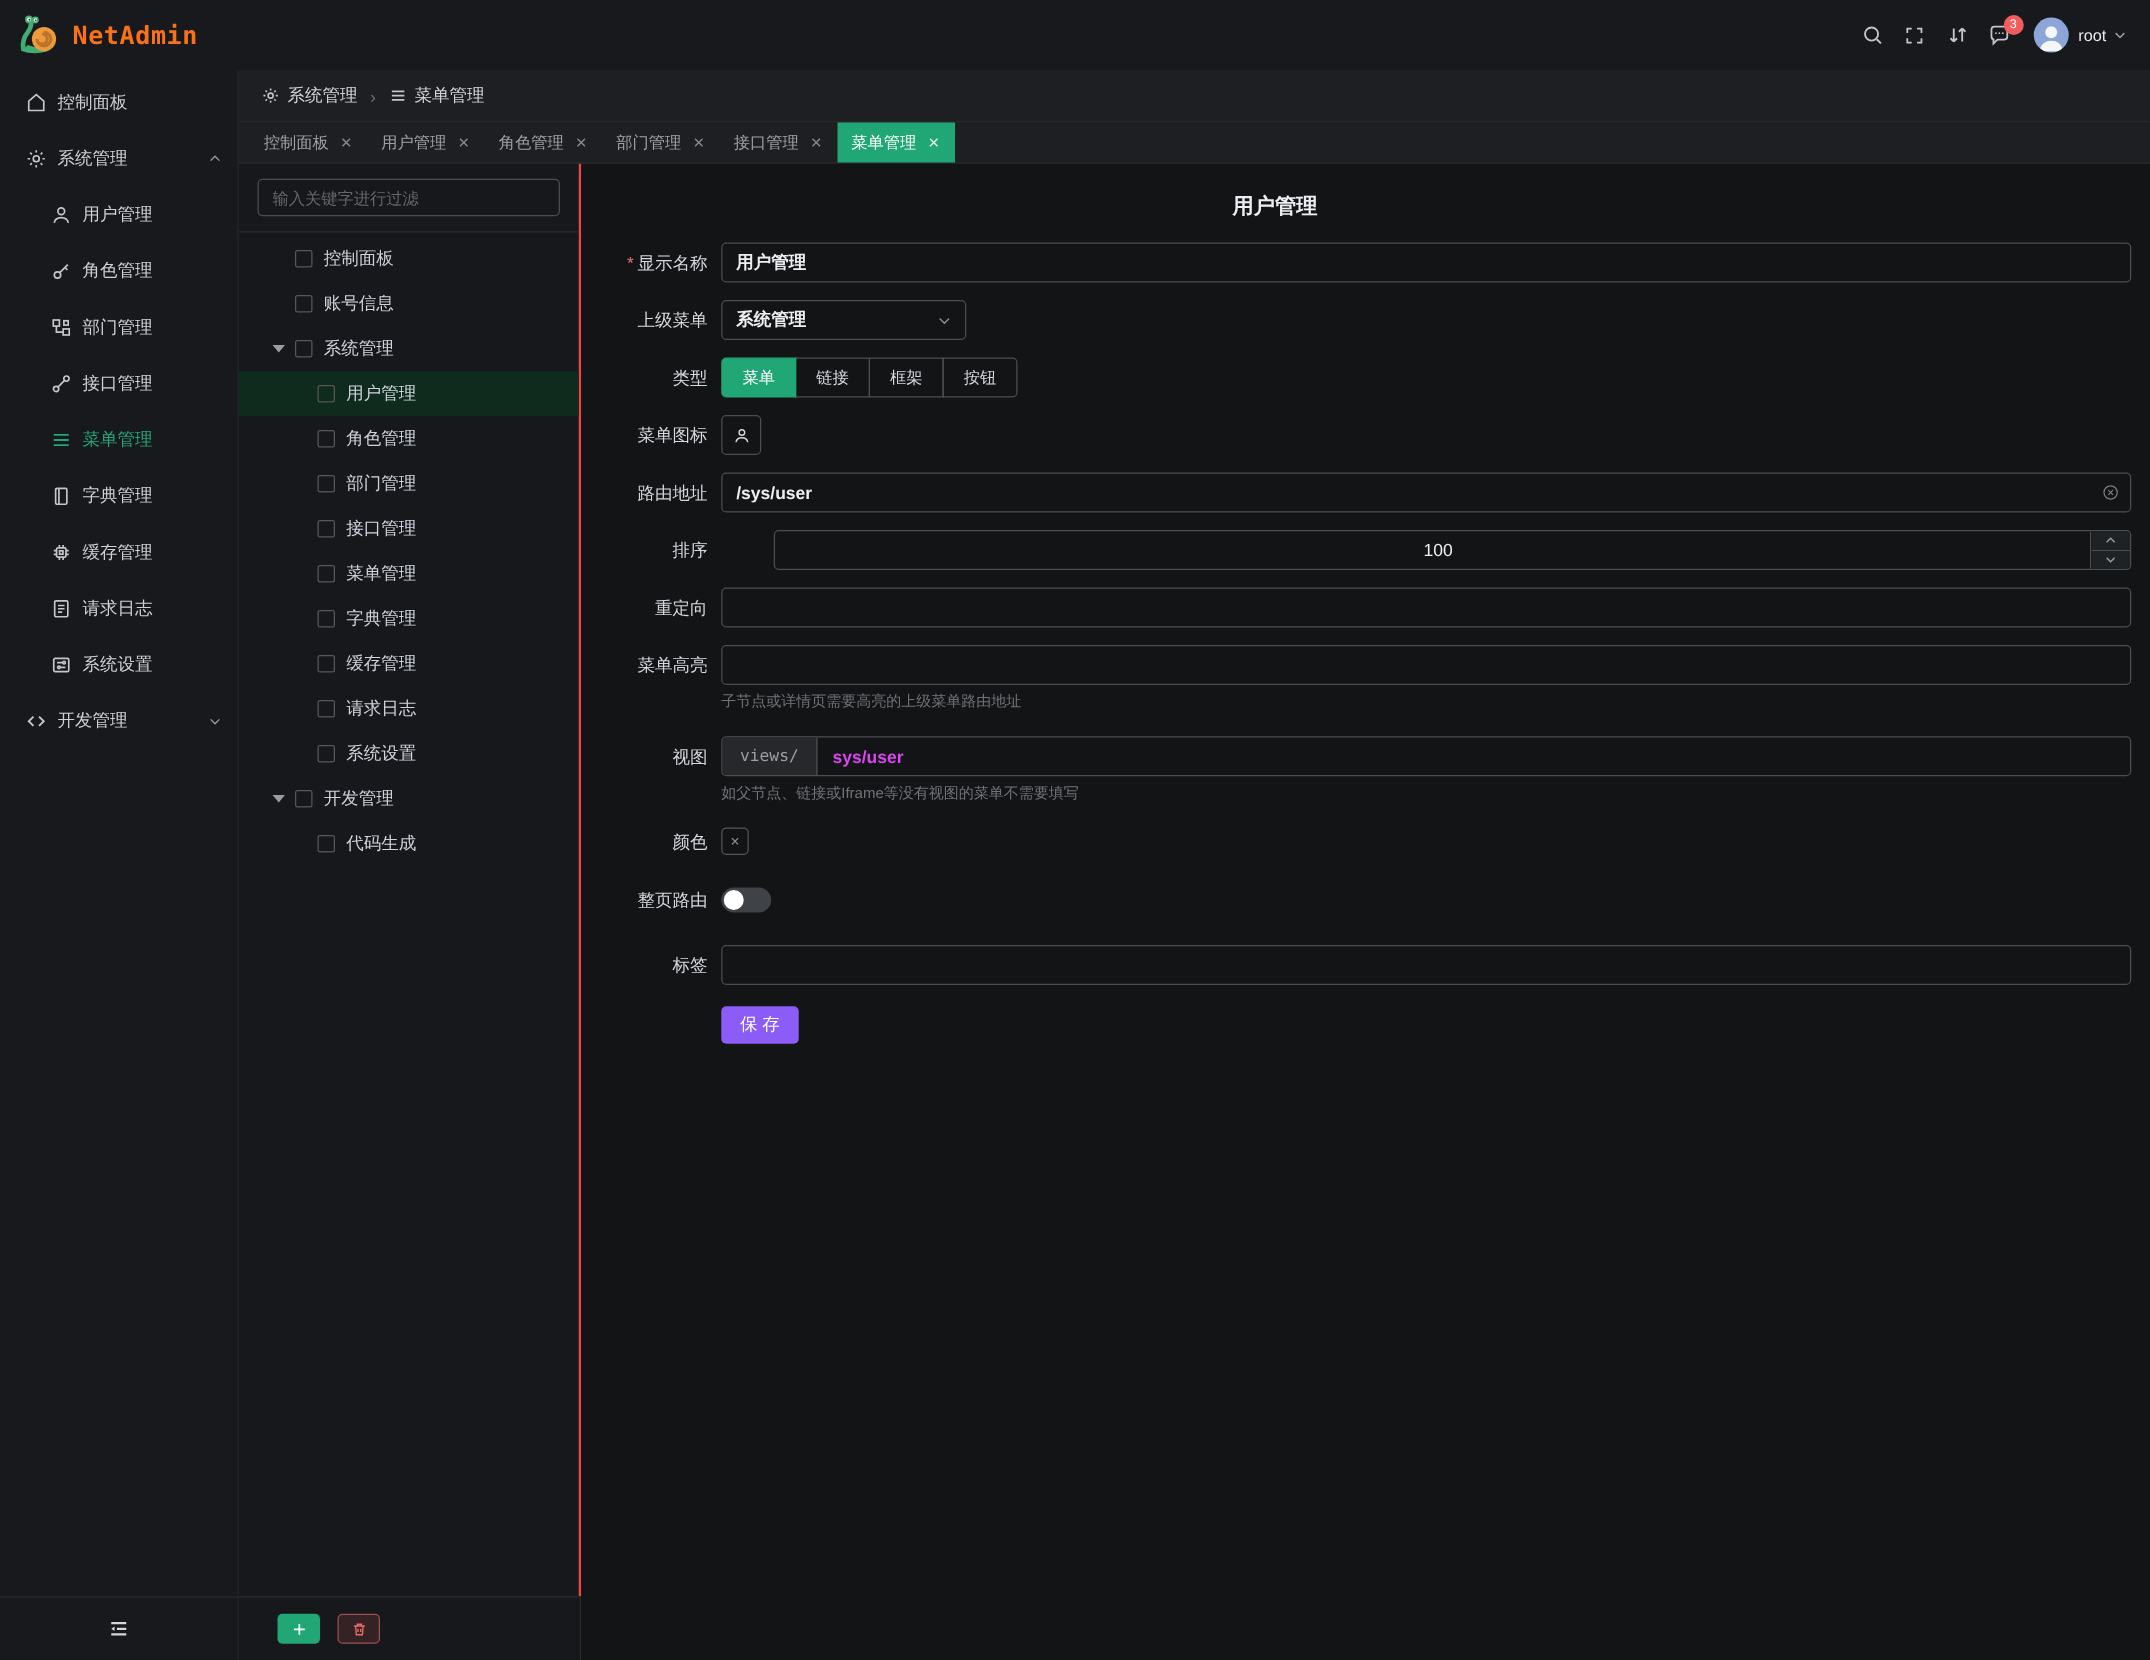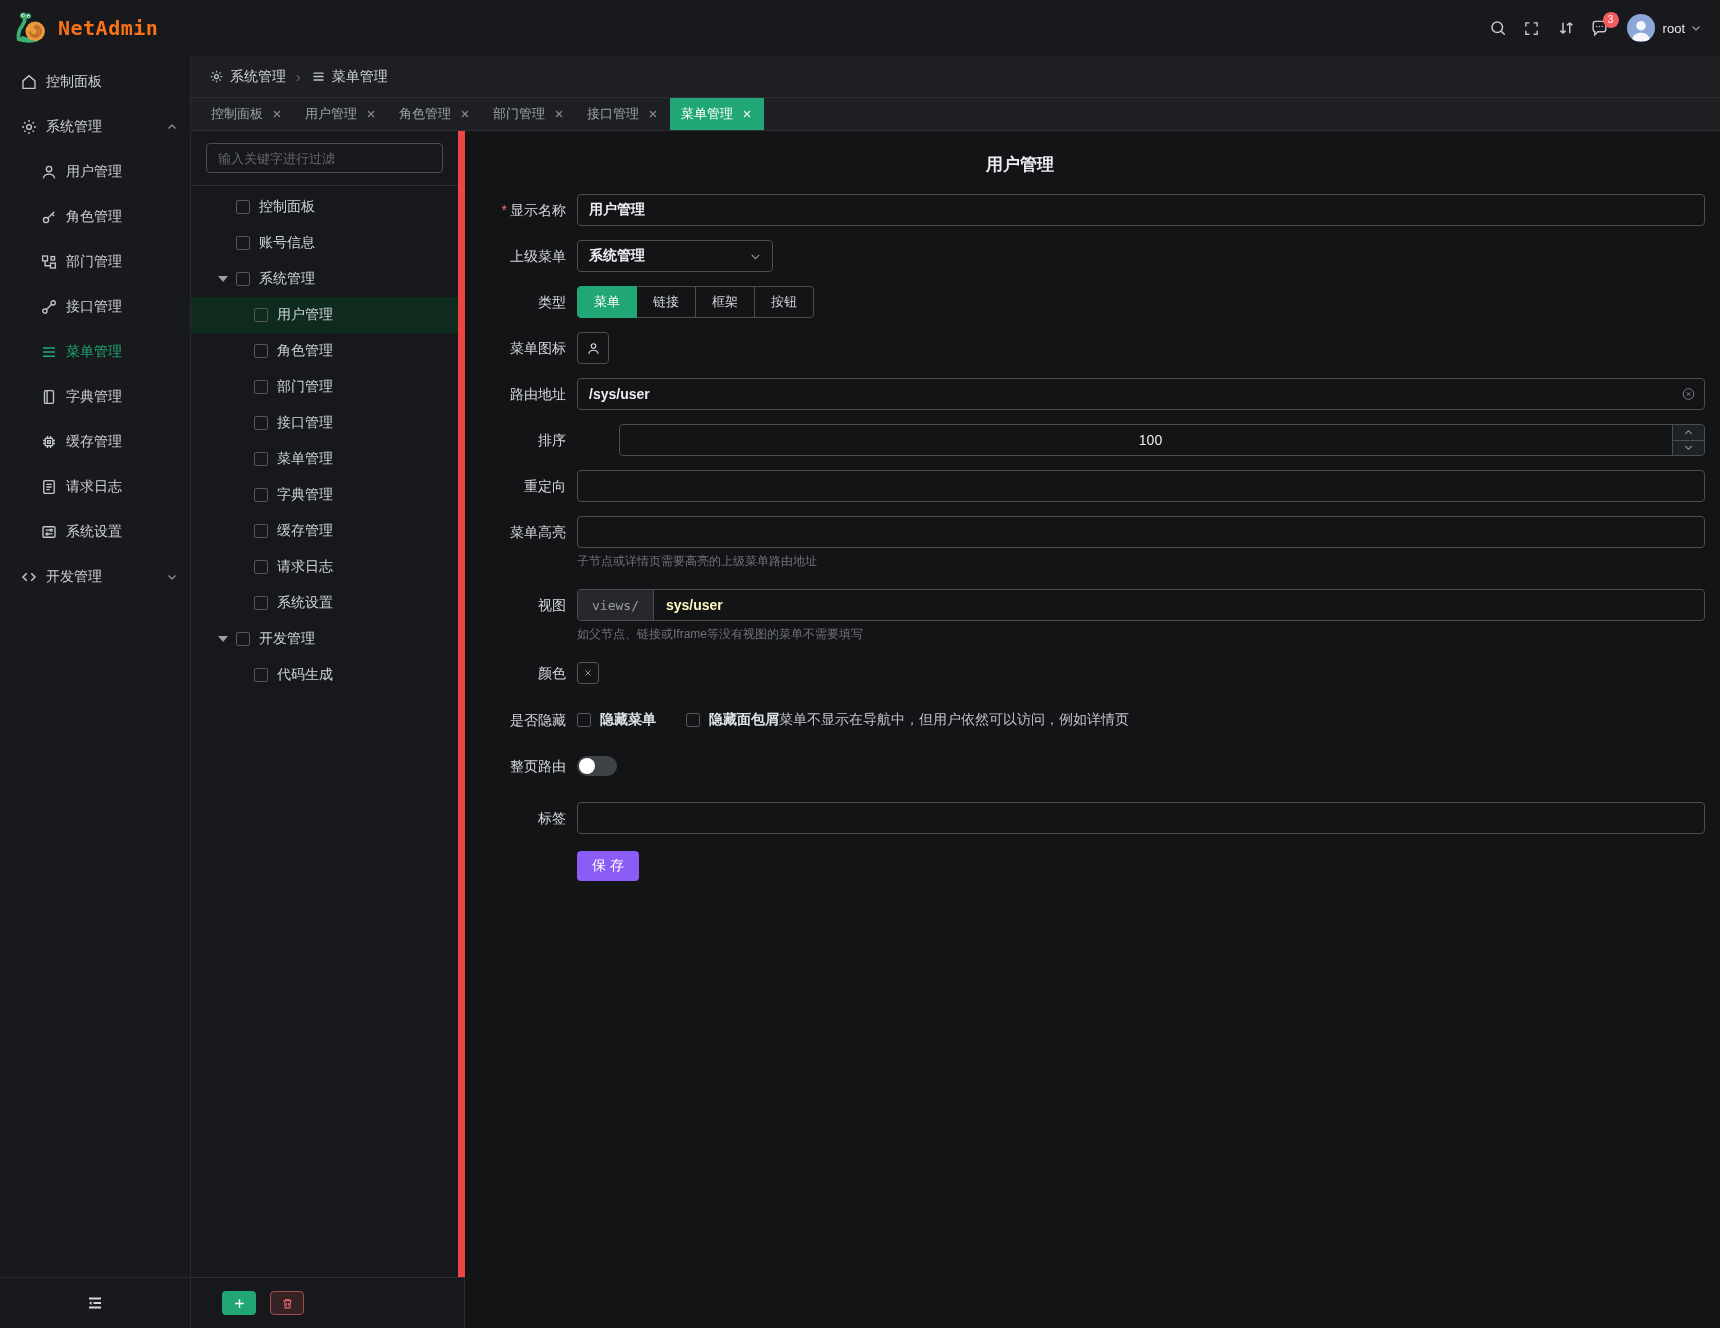--- a/index.html
+++ b/index.html
@@ -43,21 +43,21 @@
   .bc-sep { margin:0 10px; color:#6e7177; font-size:14px; }
 
   
   .tabbar { grid-area:3/2/4/4; background:#1d1f22; border-bottom:1px solid #2c2f33; display:flex; align-items:stretch; padding-left:9px; }
   .tab { display:flex; align-items:center; padding:0 11px; font-size:13px; color:#9da1a6; cursor:pointer; }
   .tab .tab-x { margin-left:8px; width:12px; height:12px; color:#85888d; }
   .tab.active { background:#21a675; color:#ffffff; }
   .tab.active .tab-x { color:#e8f5ef; }
 
   
-  .tree-panel { grid-area:4/2/5/3; background:#17181b; border-right:7px solid #ef4444; overflow:hidden; }
+  .tree-panel { grid-area:4/2/5/3; background:#17181b; border-right:2px solid #ef4444; overflow:hidden; }
   .tree-filter-wrap { padding:12px 15px 12px 15px; border-bottom:1px solid #2b2e31; }
   .tree-filter { width:100%; height:30px; background:transparent; border:1px solid #4c4d4f; border-radius:4px;
     color:#d4d7dd; font-size:13px; padding:0 11px; outline:none; font-family:inherit; }
   .tree-filter::placeholder { color:#63666b; }
   .tree-list { padding-top:3px; }
   .tree-row { height:36px; display:flex; align-items:center; padding-left:27px; font-size:14px; color:#cfd3dc; cursor:pointer; }
   .tree-row.lvl1 { padding-left:45px; }
   .tree-row.selected { background:#0f2b1e; }
   .tw { width:18px; flex:none; display:flex; align-items:center; }
   .caret-down { width:0; height:0; border-left:5px solid transparent; border-right:5px solid transparent; border-top:6px solid #9a9da3; }
@@ -99,21 +99,21 @@
 
   .num-wrap { position:relative;margin-left:42px; }
   .num-wrap .inp { text-align:center; font-weight:normal; padding-right:34px; }
   .stepper { position:absolute; right:1px; top:1px; bottom:1px; width:32px; border-left:1px solid #4c4d4f; display:flex; flex-direction:column; border-radius:0 4px 4px 0; overflow:hidden; }
   .step { flex:1; background:#1f2225; display:flex; align-items:center; justify-content:center; color:#9a9da3; cursor:pointer; }
   .step.up { border-bottom:1px solid #4c4d4f; }
 
   .view-wrap { display:flex; height:32px; border:1px solid #4c4d4f; border-radius:4px; overflow:hidden; }
   .view-prefix { background:#26282c; border-right:1px solid #4c4d4f; padding:0 14px; display:flex; align-items:center;
     font-family:"DejaVu Sans Mono",monospace; font-size:13px; color:#9a9da3; }
-  .view-val { display:flex; align-items:center; padding:0 12px; font-size:14px; font-weight:bold; color:#fef9c3; }
+  .view-val { display:flex; align-items:center; padding:0 12px; font-size:14px; font-weight:bold; color:#d946ef; }
 
   .swatch { width:22px; height:22px; border:1px solid #55575a; border-radius:4px; background:transparent; color:#8f939a;
     display:flex; align-items:center; justify-content:center; cursor:pointer; }
   .swatch-row .flabel { line-height:22px; }
 
   .check-row { display:flex; align-items:center; height:20px; }
   .check-row .flabel { line-height:20px; }
   .chk-label { font-size:14px; font-weight:bold; color:#dfe2e7; margin-right:30px; }
   .chk-note { font-size:14px; color:#c0c3c9; }
   .row-26 { margin-bottom:26px; }
@@ -592,30 +592,20 @@
       <div class="flabel">颜色</div>
       <div class="fctl">
         <button class="swatch">
             <svg width="10" height="10" viewBox="0 0 24 24" fill="none" stroke="currentColor" stroke-width="2.4">
               <path d="M6 6l12 12M18 6L6 18"></path>
             </svg>
           </button>
       </div>
     </div>
 
-    <div class="frow check-row row-26">
-      <div class="flabel">是否隐藏</div>
-      <div class="fctl" style="display:flex;align-items:center;">
-        <span class="cbx"></span>
-        <span class="chk-label">隐藏菜单</span>
-        <span class="cbx"></span>
-        <span class="chk-label" style="margin-right:0;">隐藏面包屑</span>
-        <span class="chk-note">菜单不显示在导航中，但用户依然可以访问，例如详情页</span>
-      </div>
-    </div>
 
     <div class="frow check-row row-26">
       <div class="flabel">整页路由</div>
       <div class="fctl" style="display:flex;align-items:center;">
         <span class="toggle">
             <span class="knob"></span>
           </span>
       </div>
     </div>
 

